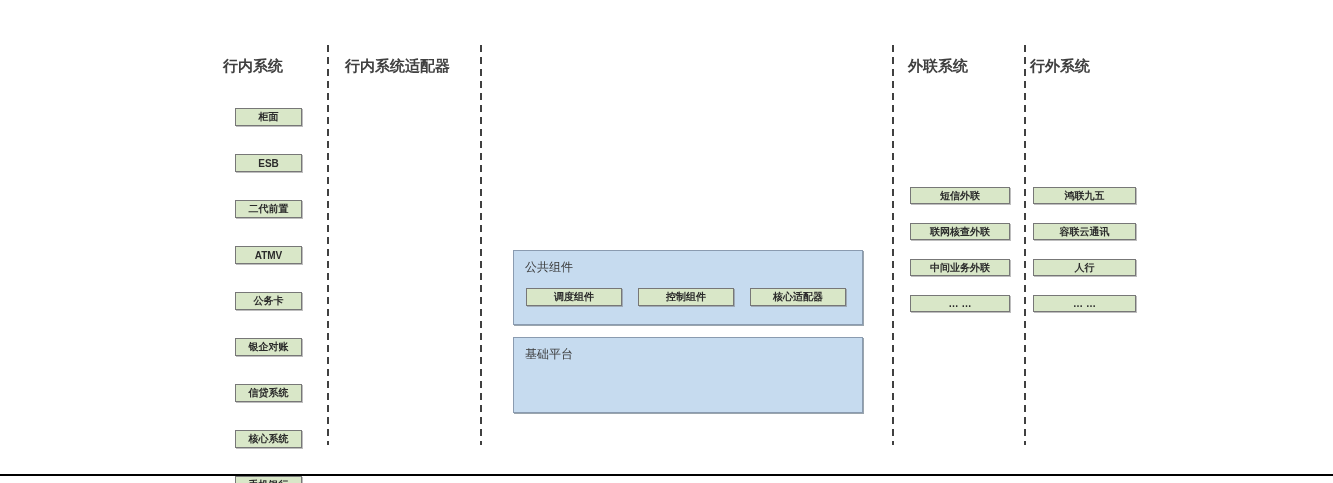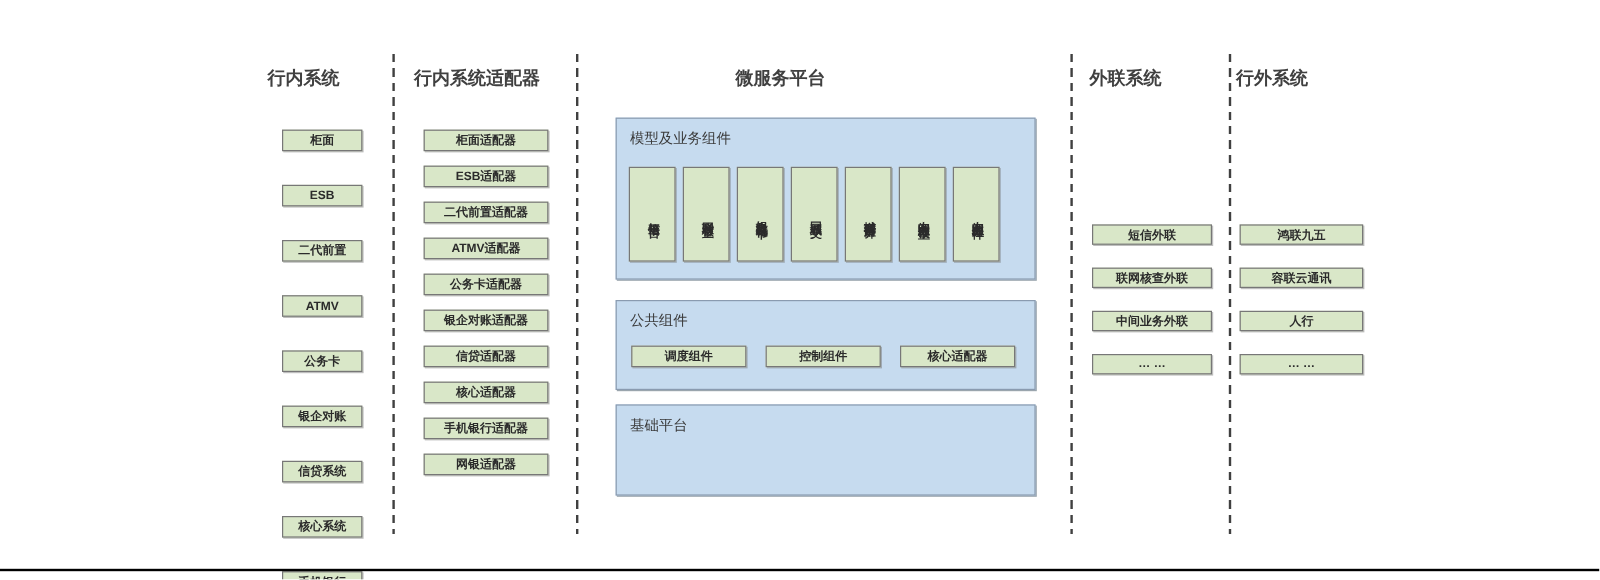--- a/index.html
+++ b/index.html
@@ -52,66 +52,41 @@
     position:absolute;left:0;top:474px;width:1333px;height:2px;background:#000000;
   }
 </style>
 </head>
 <body>
 
 <div class="canvas">
 
   <div class="col-header" style="left:223px;width:95px">行内系统</div>
   <div class="col-header" style="left:345px;width:120px">行内系统适配器</div>
-  <div class="col-header" style="left:613px;width:150px">微服务平台</div>
   <div class="col-header" style="left:908px;width:100px">外联系统</div>
   <div class="col-header" style="left:1030px;width:105px">行外系统</div>
 
   <div class="vline" style="left:327px"></div>
   <div class="vline" style="left:480px"></div>
   <div class="vline" style="left:892px"></div>
   <div class="vline" style="left:1024px"></div>
 
   <div class="items col-0">
       <div class="box">柜面</div>
       <div class="box">ESB</div>
       <div class="box">二代前置</div>
       <div class="box">ATMV</div>
       <div class="box">公务卡</div>
       <div class="box">银企对账</div>
       <div class="box">信贷系统</div>
       <div class="box">核心系统</div>
       <div class="box">手机银行</div>
       <div class="box">网银</div>
     </div>
-  <div class="items col-1">
-      <div class="box">柜面适配器</div>
-      <div class="box">ESB适配器</div>
-      <div class="box">二代前置适配器</div>
-      <div class="box">ATMV适配器</div>
-      <div class="box">公务卡适配器</div>
-      <div class="box">银企对账适配器</div>
-      <div class="box">信贷适配器</div>
-      <div class="box">核心适配器</div>
-      <div class="box">手机银行适配器</div>
-      <div class="box">网银适配器</div>
-    </div>
 
-  <div class="panel panel-0">
-    <div class="panel-title">模型及业务组件</div>
-    <div class="panel-items pi-0">
-        <div class="box vbox">短信平台</div>
-        <div class="box vbox">联网核查</div>
-        <div class="box vbox">银联及银行卡</div>
-        <div class="box vbox">同城票交</div>
-        <div class="box vbox">城商行清算</div>
-        <div class="box vbox">中间业务模型</div>
-        <div class="box vbox">中间业务组件</div>
-      </div>
-  </div>
   <div class="panel panel-1">
     <div class="panel-title">公共组件</div>
     <div class="panel-items pi-1">
         <div class="box hbox">调度组件</div>
         <div class="box hbox">控制组件</div>
         <div class="box hbox">核心适配器</div>
       </div>
   </div>
   <div class="panel panel-2">
     <div class="panel-title">基础平台</div>

